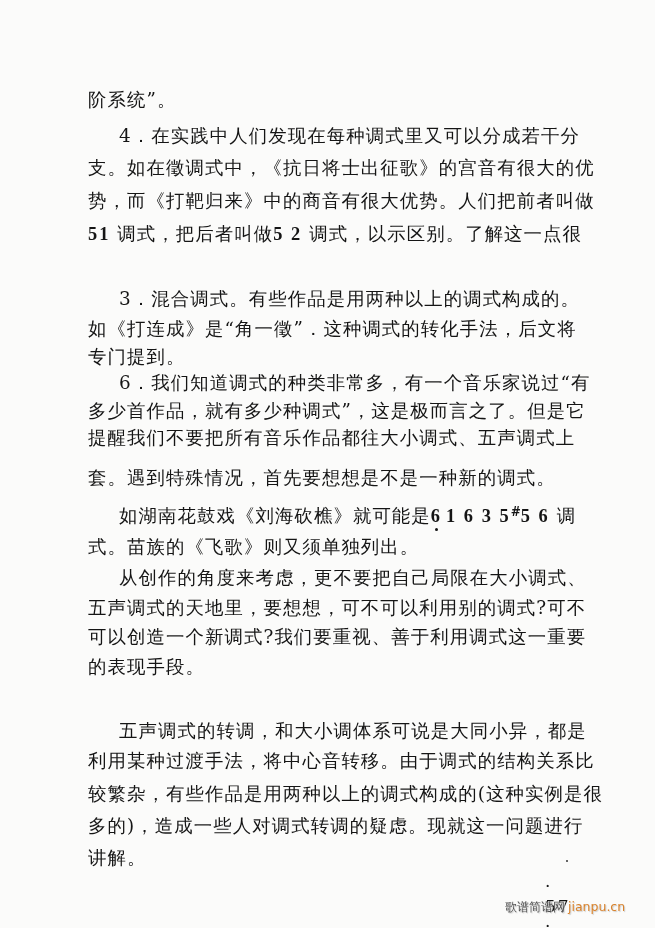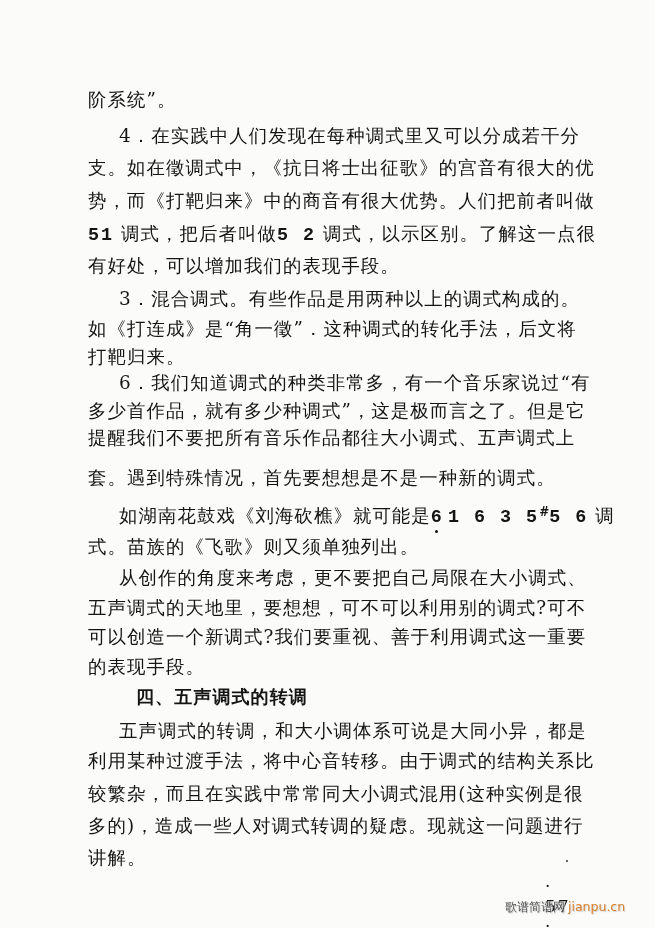--- a/index.html
+++ b/index.html
@@ -15,21 +15,21 @@
     position: absolute;
     left: 88px;
     width: 480px;
     font-size: 18.4px;
     line-height: 24px;
     white-space: nowrap;
     letter-spacing: 1.1px;
   }
   .indent { left: 119px; }
   .heading { left: 136px; font-family: "DejaVu Sans", "Liberation Sans", sans-serif; font-weight: bold; font-size: 18px; }
-  .num { font-family: Liberation Mono, monospace; font-weight: bold; letter-spacing: 2px; }
+  .num { font-family: Liberation Serif, serif; font-weight: bold; letter-spacing: 2px; }
   .sharp { font-size: 12px; vertical-align: 6px; font-weight: bold; letter-spacing: 0; }
   .dot-under { position: relative; display: inline-block; }
   .dot-under::after { content: ""; position: absolute; left: 4px; bottom: -3px; width: 3px; height: 3px; background: #151515; border-radius: 50%; }
   .pagenum { position: absolute; left: 545px; top: 876px; font-family: "DejaVu Serif", serif; font-size: 17px; letter-spacing: 2px; }
   .stray-dot { position: absolute; left: 566px; top: 860px; width: 2px; height: 2px; background: #333; border-radius: 50%; }
   .watermark {
     position: absolute; left: 505px; top: 899px;
     font-family: "DejaVu Sans", sans-serif; font-size: 12px; color: #555;
     text-shadow: 1px 1px 1px #ccc;
     white-space: nowrap;
@@ -41,40 +41,38 @@
 
 <div class="page">
 
   <div class="line" style="top:88px">阶系统”。</div>
   <div class="line indent" style="top:124px">4．在实践中人们发现在每种调式里又可以分成若干分</div>
   <div class="line" style="top:156px">支。如在徵调式中，《抗日将士出征歌》的宫音有很大的优</div>
   <div class="line" style="top:189px">势，而《打靶归来》中的商音有很大优势。人们把前者叫做</div>
   <div class="line" style="top:222px">
     <span class="num">51</span><span> 调式，把后者叫做</span><span class="num">5 2</span><span> 调式，以示区别。了解这一点很</span>
   </div>
-  <div class="line" style="top:254px">有好处，可以增加我们的表现手段。</div>
   <div class="line indent" style="top:287px">3．混合调式。有些作品是用两种以上的调式构成的。</div>
   <div class="line" style="top:317px">如《打连成》是“角一徵”．这种调式的转化手法，后文将</div>
-  <div class="line" style="top:345px">打靶归来。</div>
+  <div class="line" style="top:345px">专门提到。</div>
   <div class="line indent" style="top:371px">6．我们知道调式的种类非常多，有一个音乐家说过“有</div>
   <div class="line" style="top:399px">多少首作品，就有多少种调式”，这是极而言之了。但是它</div>
   <div class="line" style="top:426px">提醒我们不要把所有音乐作品都往大小调式、五声调式上</div>
   <div class="line" style="top:466px">套。遇到特殊情况，首先要想想是不是一种新的调式。</div>
   <div class="line indent" style="top:500px">
     <span>如湖南花鼓戏《刘海砍樵》就可能是</span><span class="num dot-under">6</span><span class="num" style="margin-left:4px">1 6 3 5</span><span class="sharp">#</span><span class="num">5 6</span><span> 调</span>
   </div>
   <div class="line" style="top:535px">式。苗族的《飞歌》则又须单独列出。</div>
   <div class="line indent" style="top:566px">从创作的角度来考虑，更不要把自己局限在大小调式、</div>
   <div class="line" style="top:596px">五声调式的天地里，要想想，可不可以利用别的调式?可不</div>
   <div class="line" style="top:625px">可以创造一个新调式?我们要重视、善于利用调式这一重要</div>
   <div class="line" style="top:655px">的表现手段。</div>
-  <div class="line heading" style="top:685px">四、五声调式的转调</div>
   <div class="line indent" style="top:719px">五声调式的转调，和大小调体系可说是大同小异，都是</div>
   <div class="line" style="top:749px">利用某种过渡手法，将中心音转移。由于调式的结构关系比</div>
-  <div class="line" style="top:782px">较繁杂，而且在实践中常常同大小调式混用(这种实例是很</div>
+  <div class="line" style="top:782px">较繁杂，有些作品是用两种以上的调式构成的(这种实例是很</div>
   <div class="line" style="top:814px">多的)，造成一些人对调式转调的疑虑。现就这一问题进行</div>
   <div class="line" style="top:846px">讲解。</div>
 
   <div class="stray-dot"></div>
   <div class="pagenum">· 57 ·</div>
 
   <div class="watermark">
     <span>歌谱简谱网</span><span class="wm-url">jianpu.cn</span>
   </div>
 </div>

